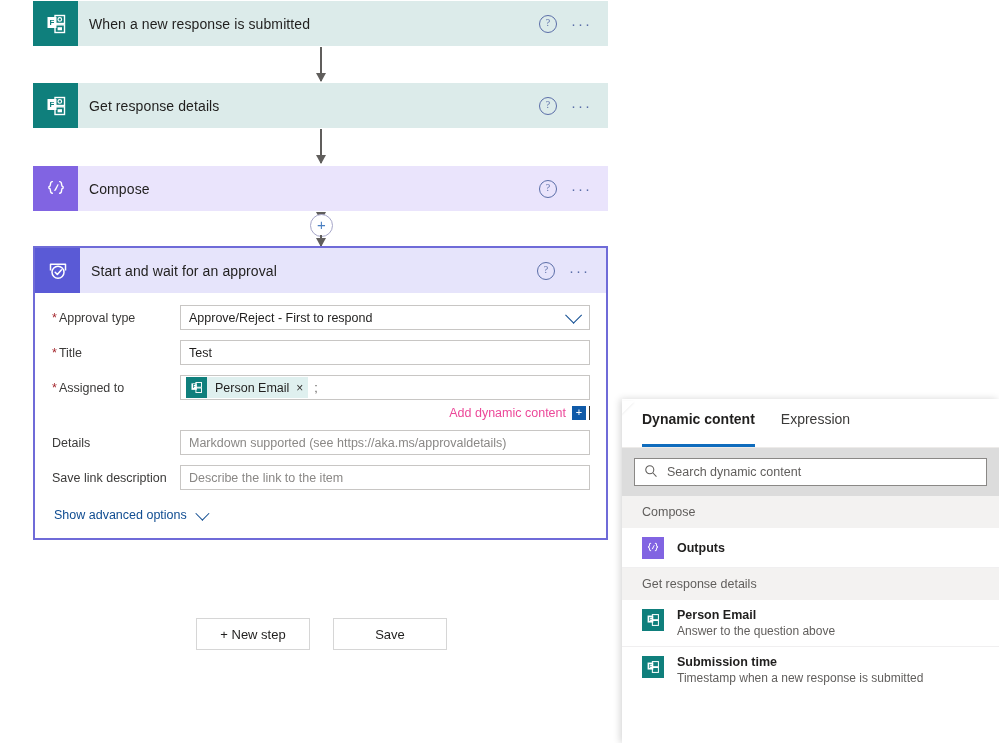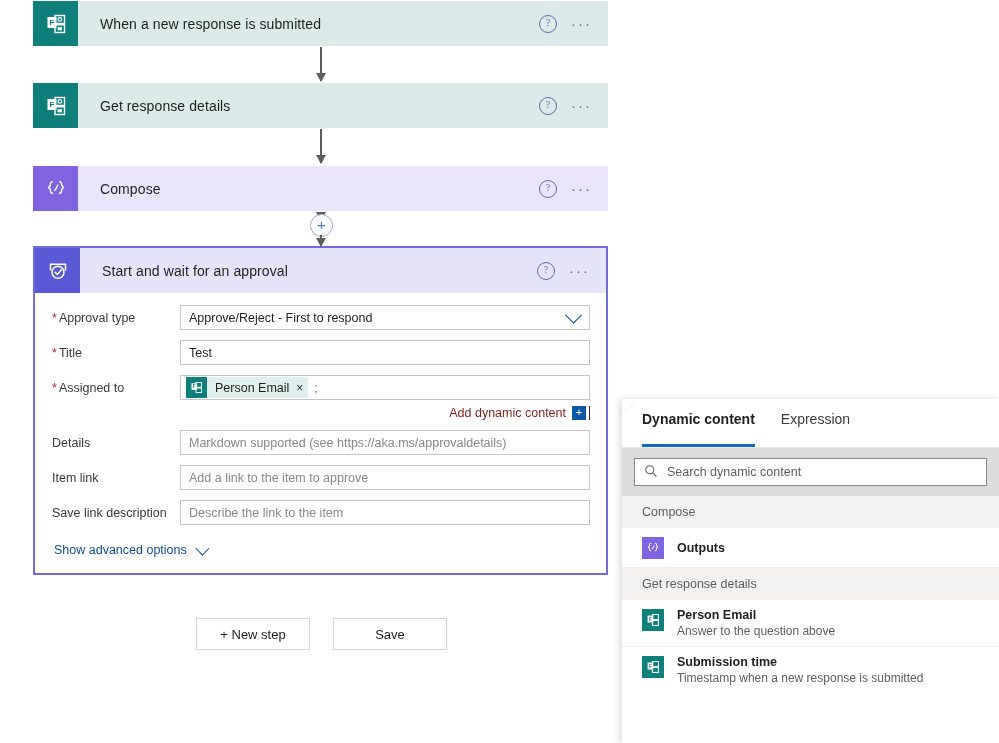--- a/index.html
+++ b/index.html
@@ -43,21 +43,21 @@
     width: 45px;
     height: 45px;
     flex: 0 0 45px;
     display: flex;
     align-items: center;
     justify-content: center;
   }
 
   .card-title {
     flex: 1 1 auto;
-    padding-left: 22px;
+    padding-left: 11px;
     font-size: 14px;
     color: #201f1e;
     letter-spacing: .1px;
   }
 
   .hdr-actions {
     display: flex;
     align-items: center;
     gap: 14px;
     padding-right: 16px;
@@ -190,21 +190,21 @@
   .token-sep { color: #605e5c; margin-left: 6px; font-size: 12.5px; }
 
   .dyn-link-row {
     display: flex;
     justify-content: flex-end;
     align-items: center;
     padding: 0 16px 0 0;
     margin: -4px 0 10px 0;
   }
   .dyn-link {
-    color: #7f1d1d;
+    color: #ec4899;
     font-size: 12.5px;
   }
   .dyn-plus {
     display: inline-block;
     width: 14px; height: 14px;
     background: #0f5aa8;
     color: #fff;
     font-size: 11px;
     line-height: 13px;
     text-align: center;
@@ -465,26 +465,20 @@
         <span class="caret-bar"></span>
       </div>
 
       <div class="form-row">
         <div class="form-label">Details</div>
         <div class="form-field">
           <span class="field-placeholder">Markdown supported (see https://aka.ms/approvaldetails)</span>
         </div>
       </div>
 
-      <div class="form-row">
-        <div class="form-label">Item link</div>
-        <div class="form-field">
-          <span class="field-placeholder">Add a link to the item to approve</span>
-        </div>
-      </div>
 
       <div class="form-row">
         <div class="form-label">Save link description</div>
         <div class="form-field">
           <span class="field-placeholder">Describe the link to the item</span>
         </div>
       </div>
 
       <div class="adv-row">
         <span class="adv-link">Show advanced options</span>

